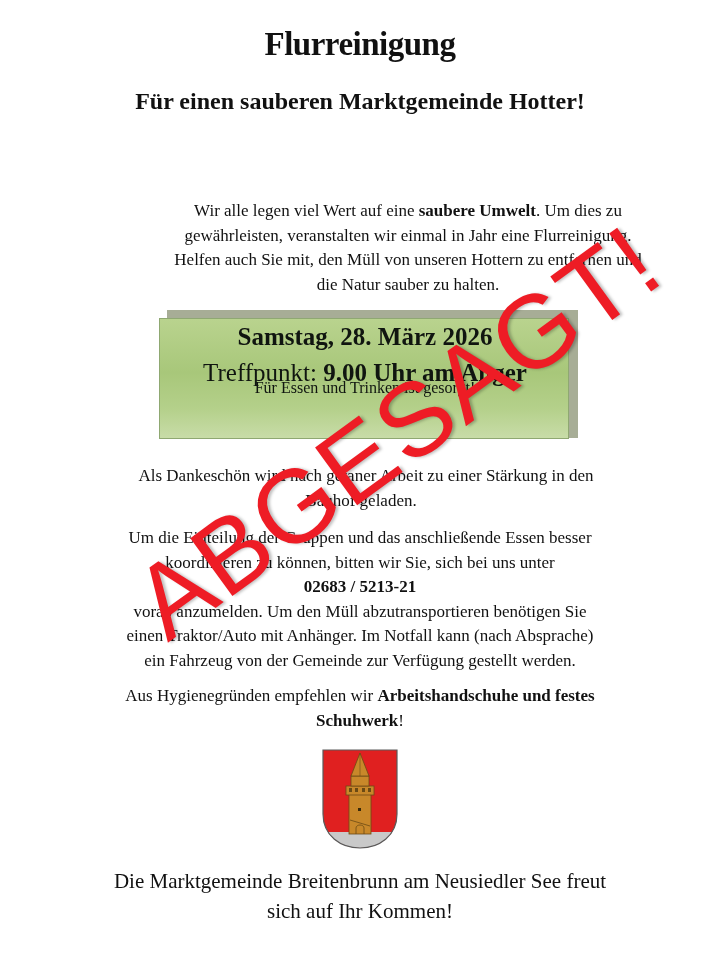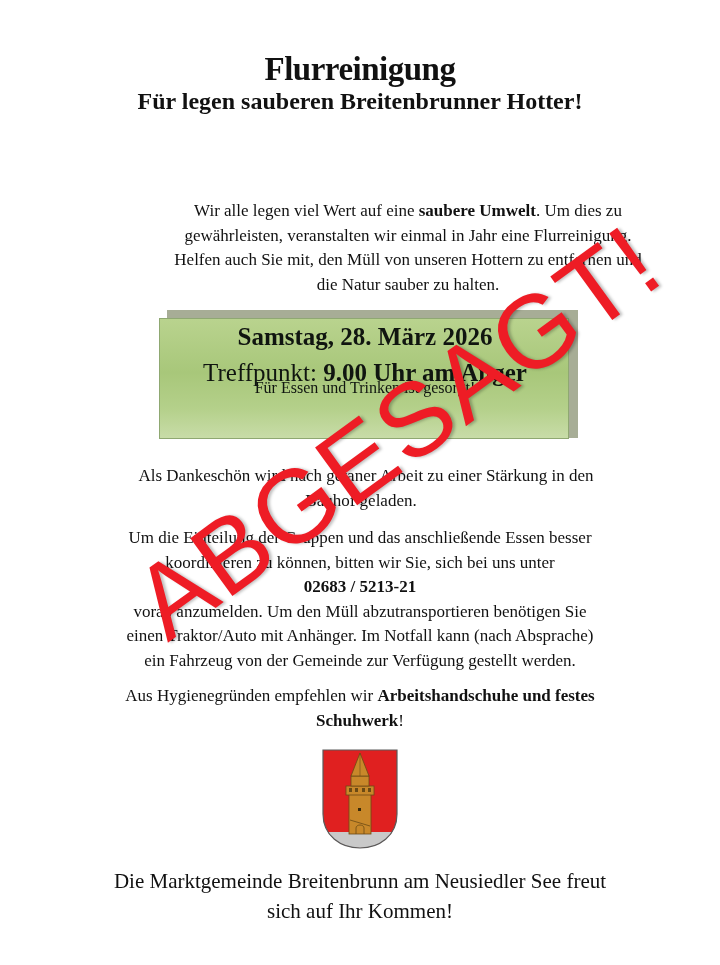--- a/index.html
+++ b/index.html
@@ -2,21 +2,21 @@
 <html><head>
 <meta charset="utf-8">
 <style>
   html, body { margin: 0; padding: 0; }
   body {
     width: 720px; height: 965px; background: #ffffff; position: relative; overflow: hidden;
     font-family: "DejaVu Serif", "Liberation Serif", serif; color: #111111;
   }
   .page { position: absolute; left: 0; top: 0; width: 720px; height: 965px; }
   .c { position: absolute; left: 0; width: 720px; text-align: center; }
-  .title { top: 51px; font-size: 33px; font-weight: bold; letter-spacing: -0.5px; font-family: "Liberation Serif", serif; }
+  .title { top: 26px; font-size: 33px; font-weight: bold; letter-spacing: -0.5px; font-family: "Liberation Serif", serif; }
   .subtitle { top: 88px; font-size: 24px; font-weight: bold; font-family: "Liberation Serif", serif; }
   .body-text { font-size: 17px; line-height: 24.5px; font-family: "Liberation Serif", serif; }
   .p1 { top: 136px; }
   .p2 { top: 199px; padding-left: 48px; }
   .p3 { top: 464px; left: 1px; }
   .p4 { top: 526px; }
   .p5 { top: 684px; }
   .phone { font-weight: bold; }
   b { font-weight: bold; }
 
@@ -46,21 +46,21 @@
   .crest { position: absolute; left: 321px; top: 748px; width: 78px; height: 102px; }
 
   .closing { top: 866px; font-size: 21px; line-height: 30px; font-family: "Liberation Serif", serif; }
 </style>
 </head>
 <body>
 
 <div class="page">
 
   <div class="c title">Flurreinigung</div>
-  <div class="c subtitle">Für legen sauberen Breitenbrunner Hotter!</div>
+  <div class="c subtitle">Für einen sauberen Marktgemeinde Hotter!</div>
 
 
   <div class="c body-text p2">
     <div><span>Wir alle legen viel Wert auf eine </span><b>saubere Umwelt</b><span>. Um dies zu</span></div>
     <div>gewährleisten, veranstalten wir einmal in Jahr eine Flurreinigung.</div>
     <div>Helfen auch Sie mit, den Müll von unseren Hottern zu entfernen und</div>
     <div>die Natur sauber zu halten.</div>
   </div>
 
   <div class="box-shadow"></div>

